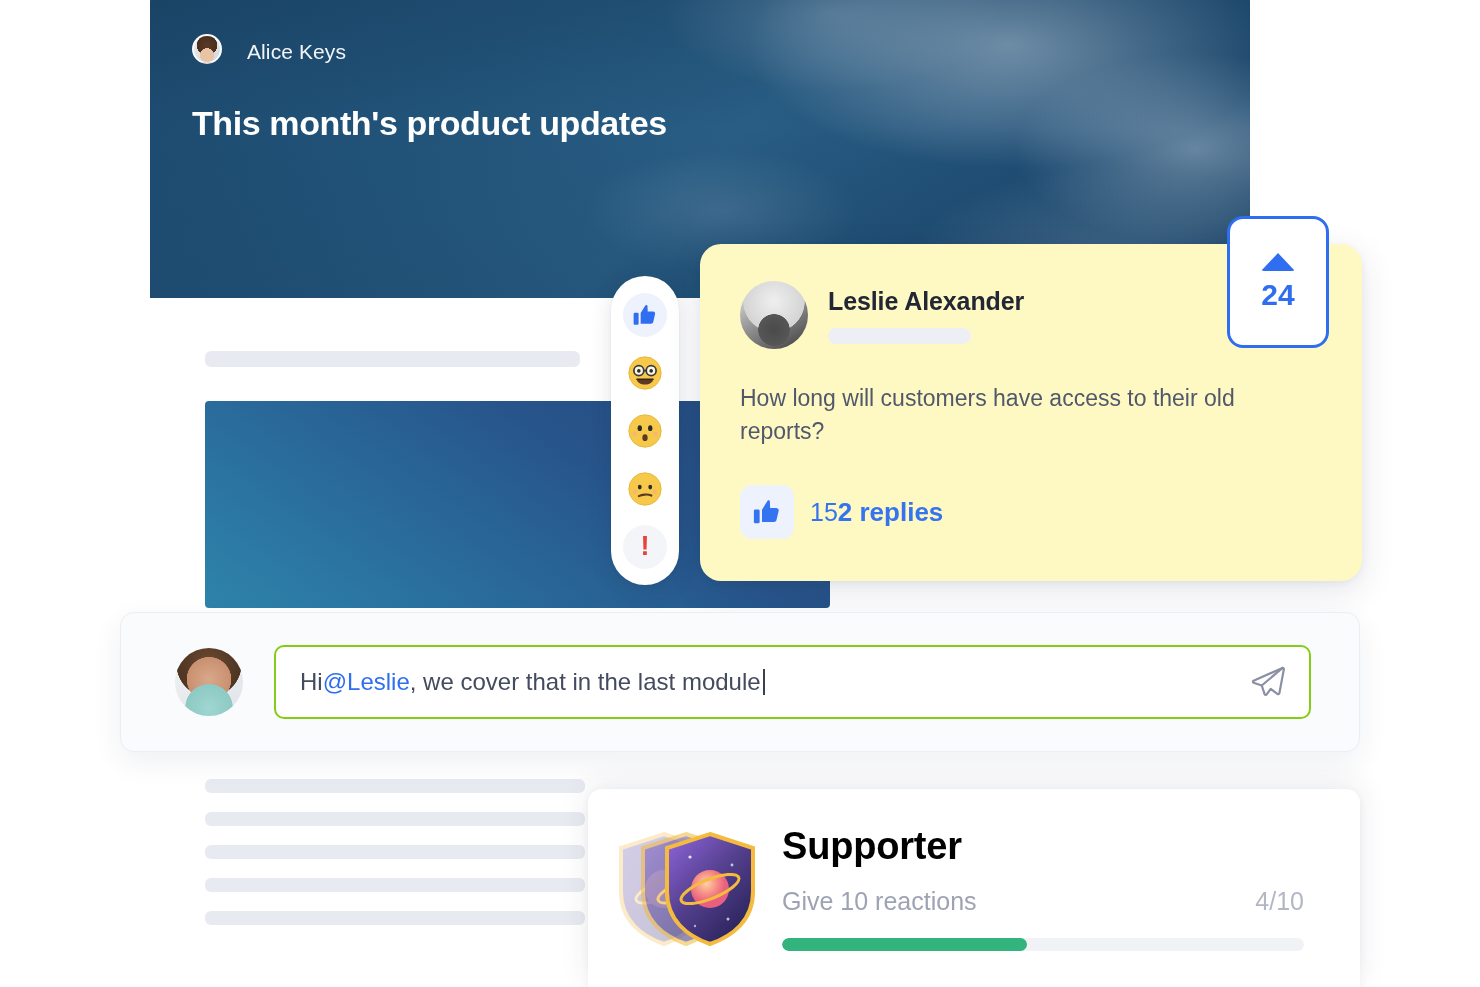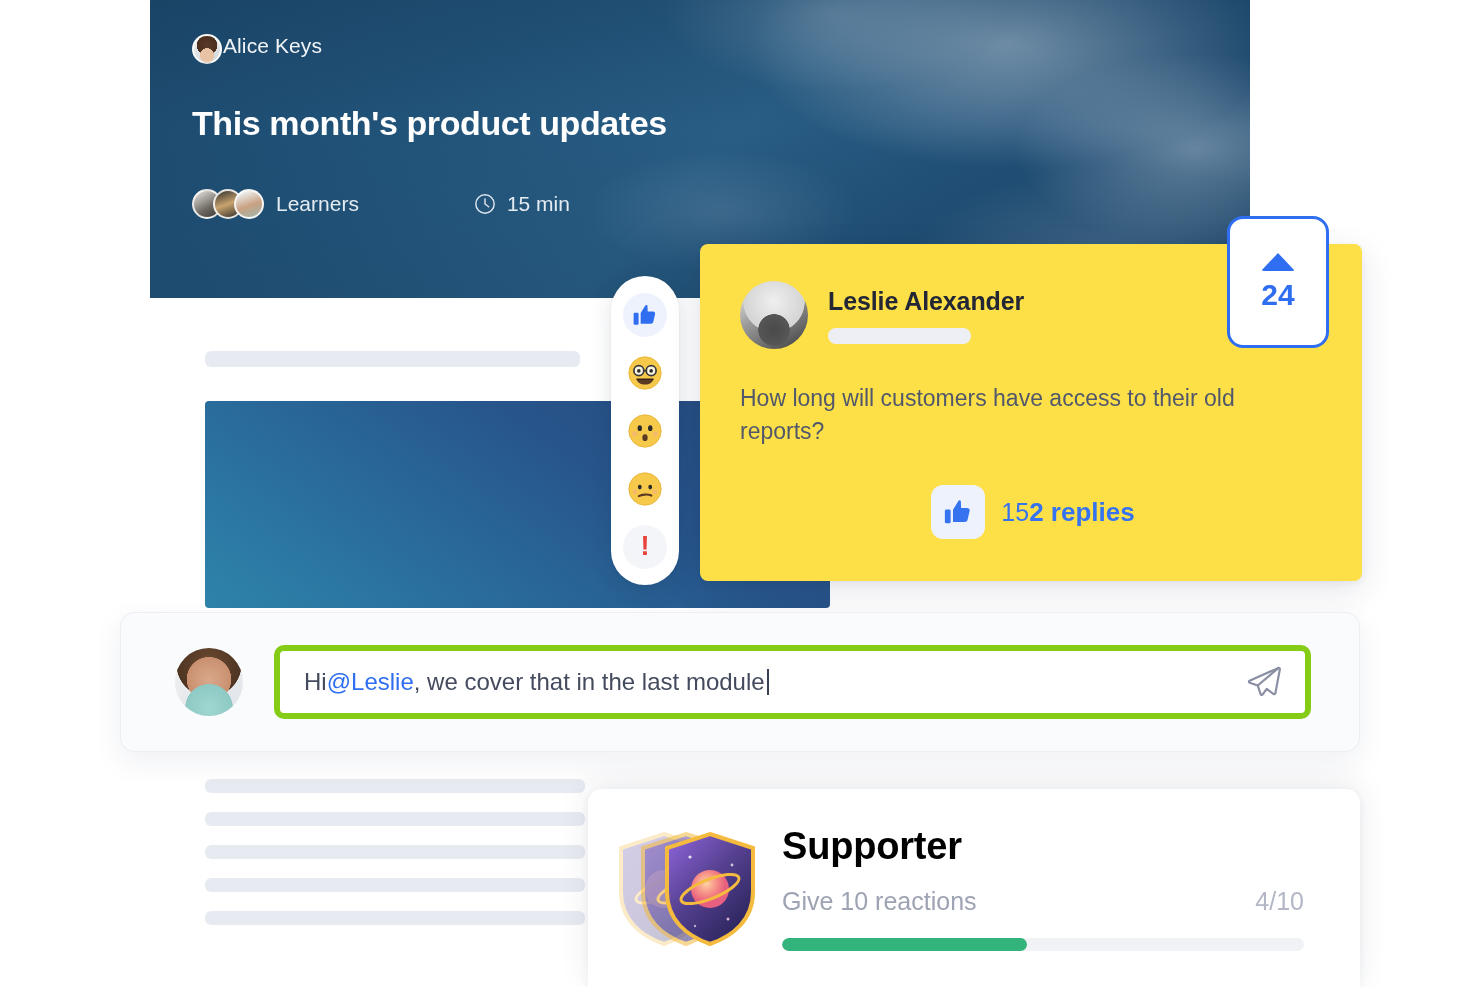--- a/index.html
+++ b/index.html
@@ -44,21 +44,21 @@
   }
   .hero::after {
     content: "";
     position: absolute; inset: 0;
     background: linear-gradient(180deg, rgba(20,55,85,0.36) 0%, rgba(20,55,85,0.10) 45%, rgba(20,55,85,0.30) 100%);
   }
   .hero-inner {
     position: relative; z-index: 2;
     padding: 46px 52px 0 42px;
   }
-  .author-row { display: flex; align-items: flex-start; gap: 1px; }
+  .author-row { display: flex; align-items: flex-end; gap: 25px; }
   .avatar {
     border-radius: 50%;
     background-size: cover;
     background-position: center;
     flex: none;
     border: 2px solid rgba(255,255,255,0.85);
   }
   .av-alice {
     width: 30px; height: 30px;
     background:
@@ -143,22 +143,22 @@
   .emoji-btn.tinted-grey { background: #f4f5f8; }
   .thumb-svg { width: 26px; height: 26px; }
   .bang { color: #e8433b; font-size: 27px; font-weight: 800; font-family: "Liberation Sans", sans-serif; }
   .emo-face { width: 38px; height: 38px; display:block; }
 
   
   .comment-card {
     position: absolute;
     left: 700px; top: 244px;
     width: 662px; height: 337px;
-    background: #fde047;
-    border-radius: 8px;
+    background: #fef9c3;
+    border-radius: 21px;
     box-shadow: 0 10px 34px rgba(30,45,80,0.12), 0 2px 6px rgba(30,45,80,0.06);
     z-index: 7;
   }
   .cc-head { display: flex; align-items: center; padding: 37px 0 0 40px; }
   .av-leslie {
     width: 68px; height: 68px; border: none;
     background:
       radial-gradient(circle at 50% 72%, #4a4a4a 0%, #565656 26%, transparent 27%),
       radial-gradient(circle at 50% 30%, #efefef 0%, #d4d4d4 52%, transparent 53%),
       linear-gradient(150deg, #f4f4f4 0%, #9a9a9a 45%, #3d3d3d 100%);
@@ -167,21 +167,21 @@
   .cc-name { font-size: 25px; font-weight: 700; color: #232735; letter-spacing: -0.1px; }
   .cc-subline { margin-top: 12px; width: 143px; height: 16px; background: #eeeff5; border-radius: 8px; }
   .cc-body {
     margin: 33px 40px 0 40px;
     font-size: 23px;
     line-height: 1.45;
     color: #52586b;
   }
   .cc-footer {
     position: absolute; left: 40px; right: 36px; bottom: 42px;
-    display: flex; align-items: center; justify-content: center;
+    display: flex; align-items: center; justify-content: flex-start;
   }
   .like-pill { display: flex; align-items: center; gap: 16px; }
   .like-box {
     width: 54px; height: 54px; border-radius: 12px;
     background: #eef2fd;
     display: flex; align-items: center; justify-content: center;
     cursor: pointer;
   }
   .like-count { font-size: 25px; color: #3573f0; font-weight: 400; }
   .replies { font-size: 26px; color: #3573f0; font-weight: 700; cursor: pointer; }
@@ -227,21 +227,21 @@
     background:
       radial-gradient(circle at 50% 88%, #9fd6d1 0%, #8ec9c3 34%, transparent 35%),
       radial-gradient(circle at 50% 46%, #d9a88c 0%, #c9906f 44%, transparent 45%),
       radial-gradient(circle at 50% 24%, #6b4a32 0%, #4e3422 52%, transparent 53%),
       linear-gradient(150deg,#f2f2f3,#dfe3e8);
   }
   .input-wrap {
     flex: 1; margin-left: 31px;
     height: 74px;
     background: #ffffff;
-    border: 6px solid #84cc16;
+    border: 2px solid #84cc16;
     border-radius: 10px;
     display: flex; align-items: center;
     padding: 0 22px 0 24px;
   }
   .input-text {
     flex: 1;
     font-size: 24px;
     color: #444b5e;
     white-space: nowrap;
     display: flex; align-items: center;
@@ -301,38 +301,20 @@
 
   <div class="hero">
     <div class="hero-inner">
       <div class="author-row">
         <div class="avatar av-alice"></div>
         <span class="author-name">Alice Keys</span>
       </div>
 
       <div class="hero-title">This month's product updates</div>
 
-      <div class="hero-meta">
-        <div class="learners-group">
-          <div class="learners-stack">
-            <div class="avatar av-l1"></div>
-            <div class="avatar av-l2"></div>
-            <div class="avatar av-l3"></div>
-          </div>
-          <span class="learners-label">Learners</span>
-        </div>
-
-        <div class="duration">
-          <svg class="clock" viewBox="0 0 24 24" fill="none">
-            <circle cx="12" cy="12" r="10" stroke="#dde6ee" stroke-width="1.6"></circle>
-            <path d="M12 6.6V12l4 3" stroke="#dde6ee" stroke-width="1.6" stroke-linecap="round"></path>
-          </svg>
-          <span class="duration-text">15 min</span>
-        </div>
-      </div>
     </div>
   </div>
 
   <div class="sk sk-title"></div>
   <div class="media-block"></div>
   <div class="sk sk-b sk-b1"></div>
   <div class="sk sk-b sk-b2"></div>
   <div class="sk sk-b sk-b3"></div>
   <div class="sk sk-b sk-b4"></div>
   <div class="sk sk-b sk-b5"></div>

